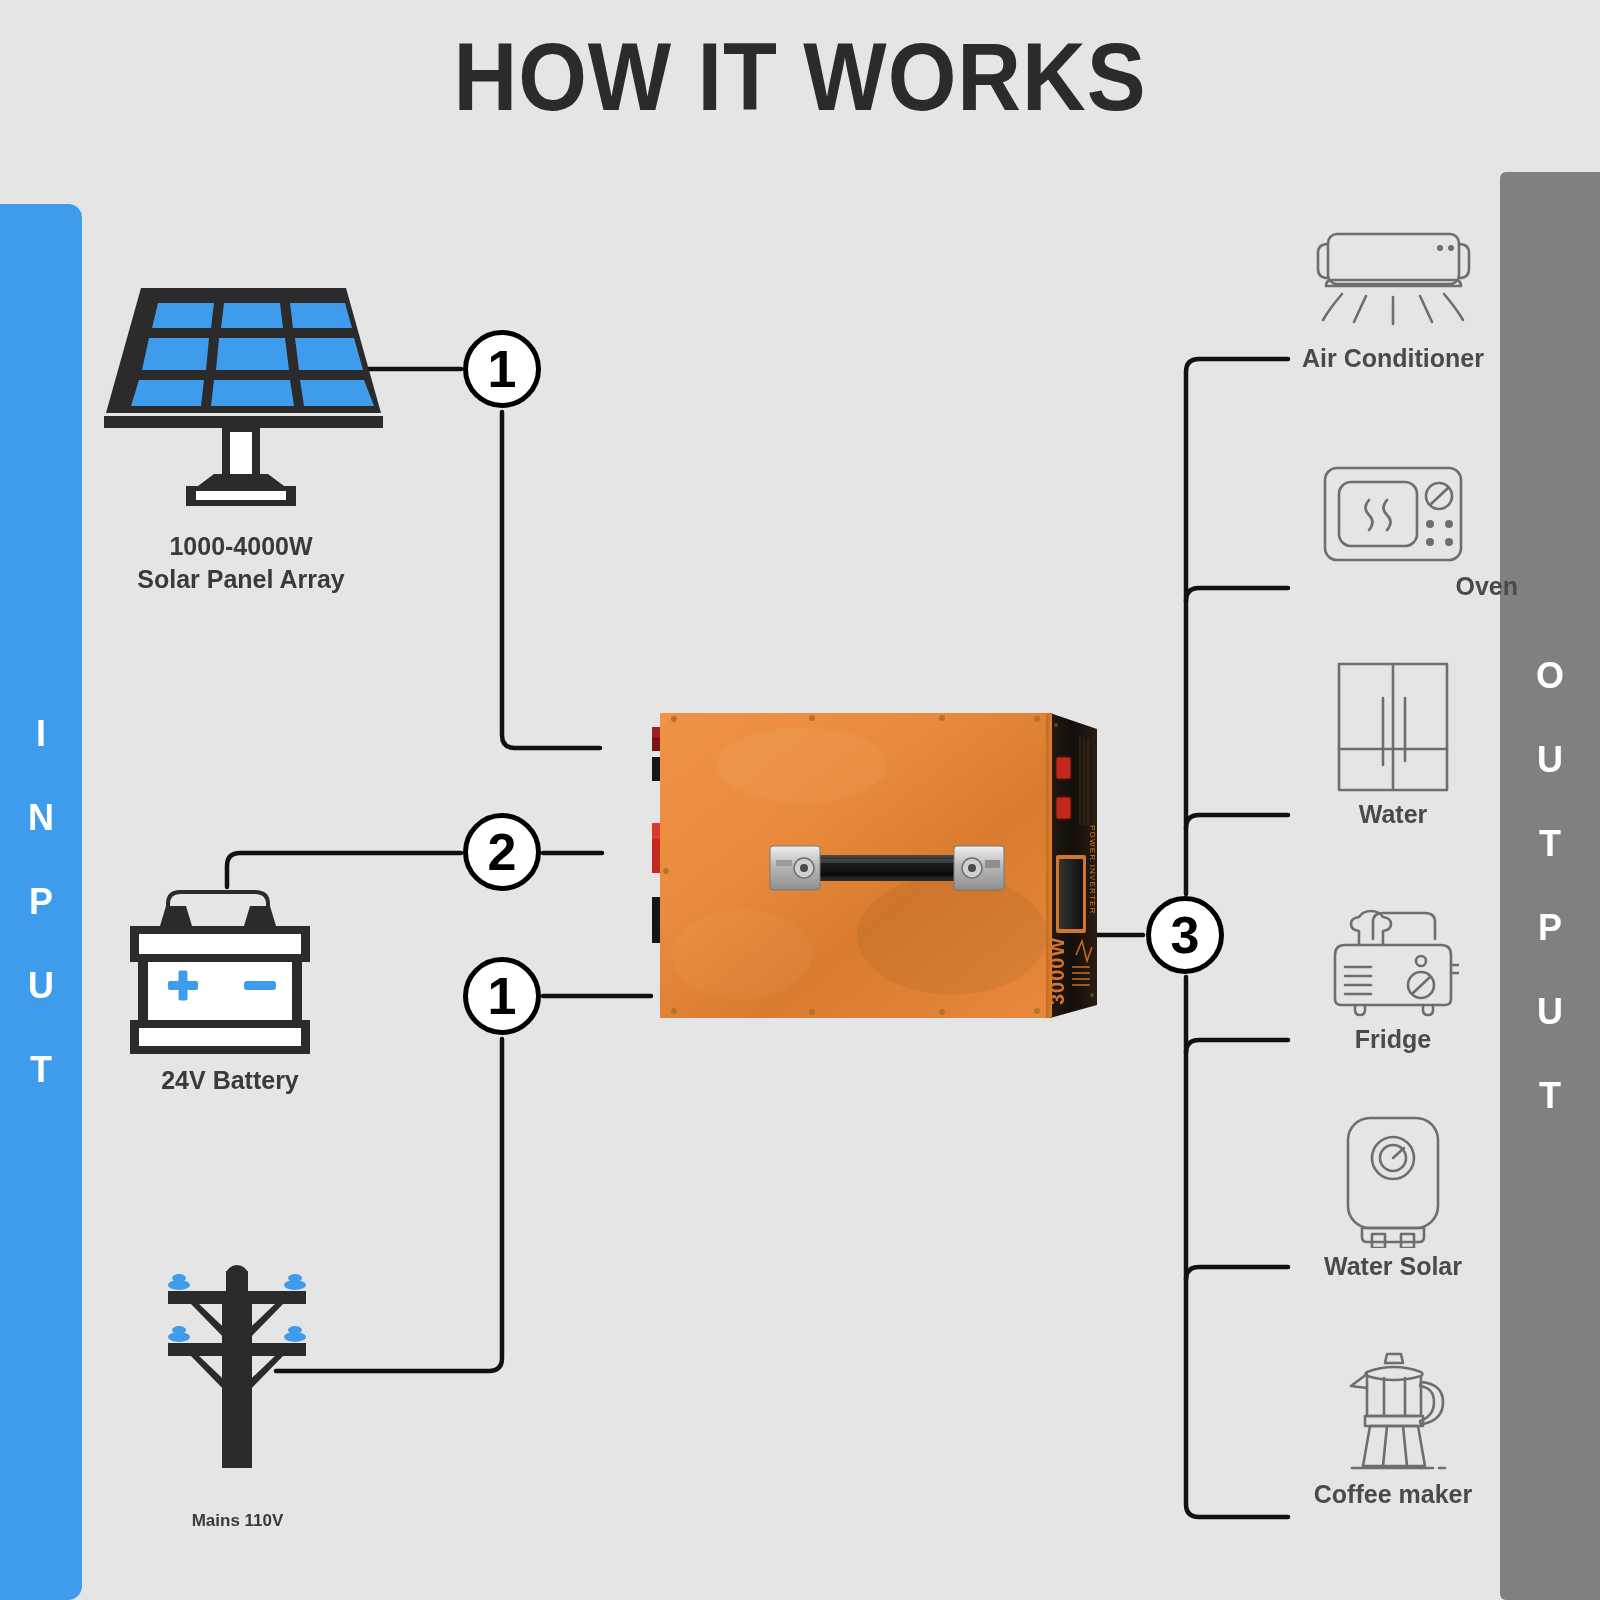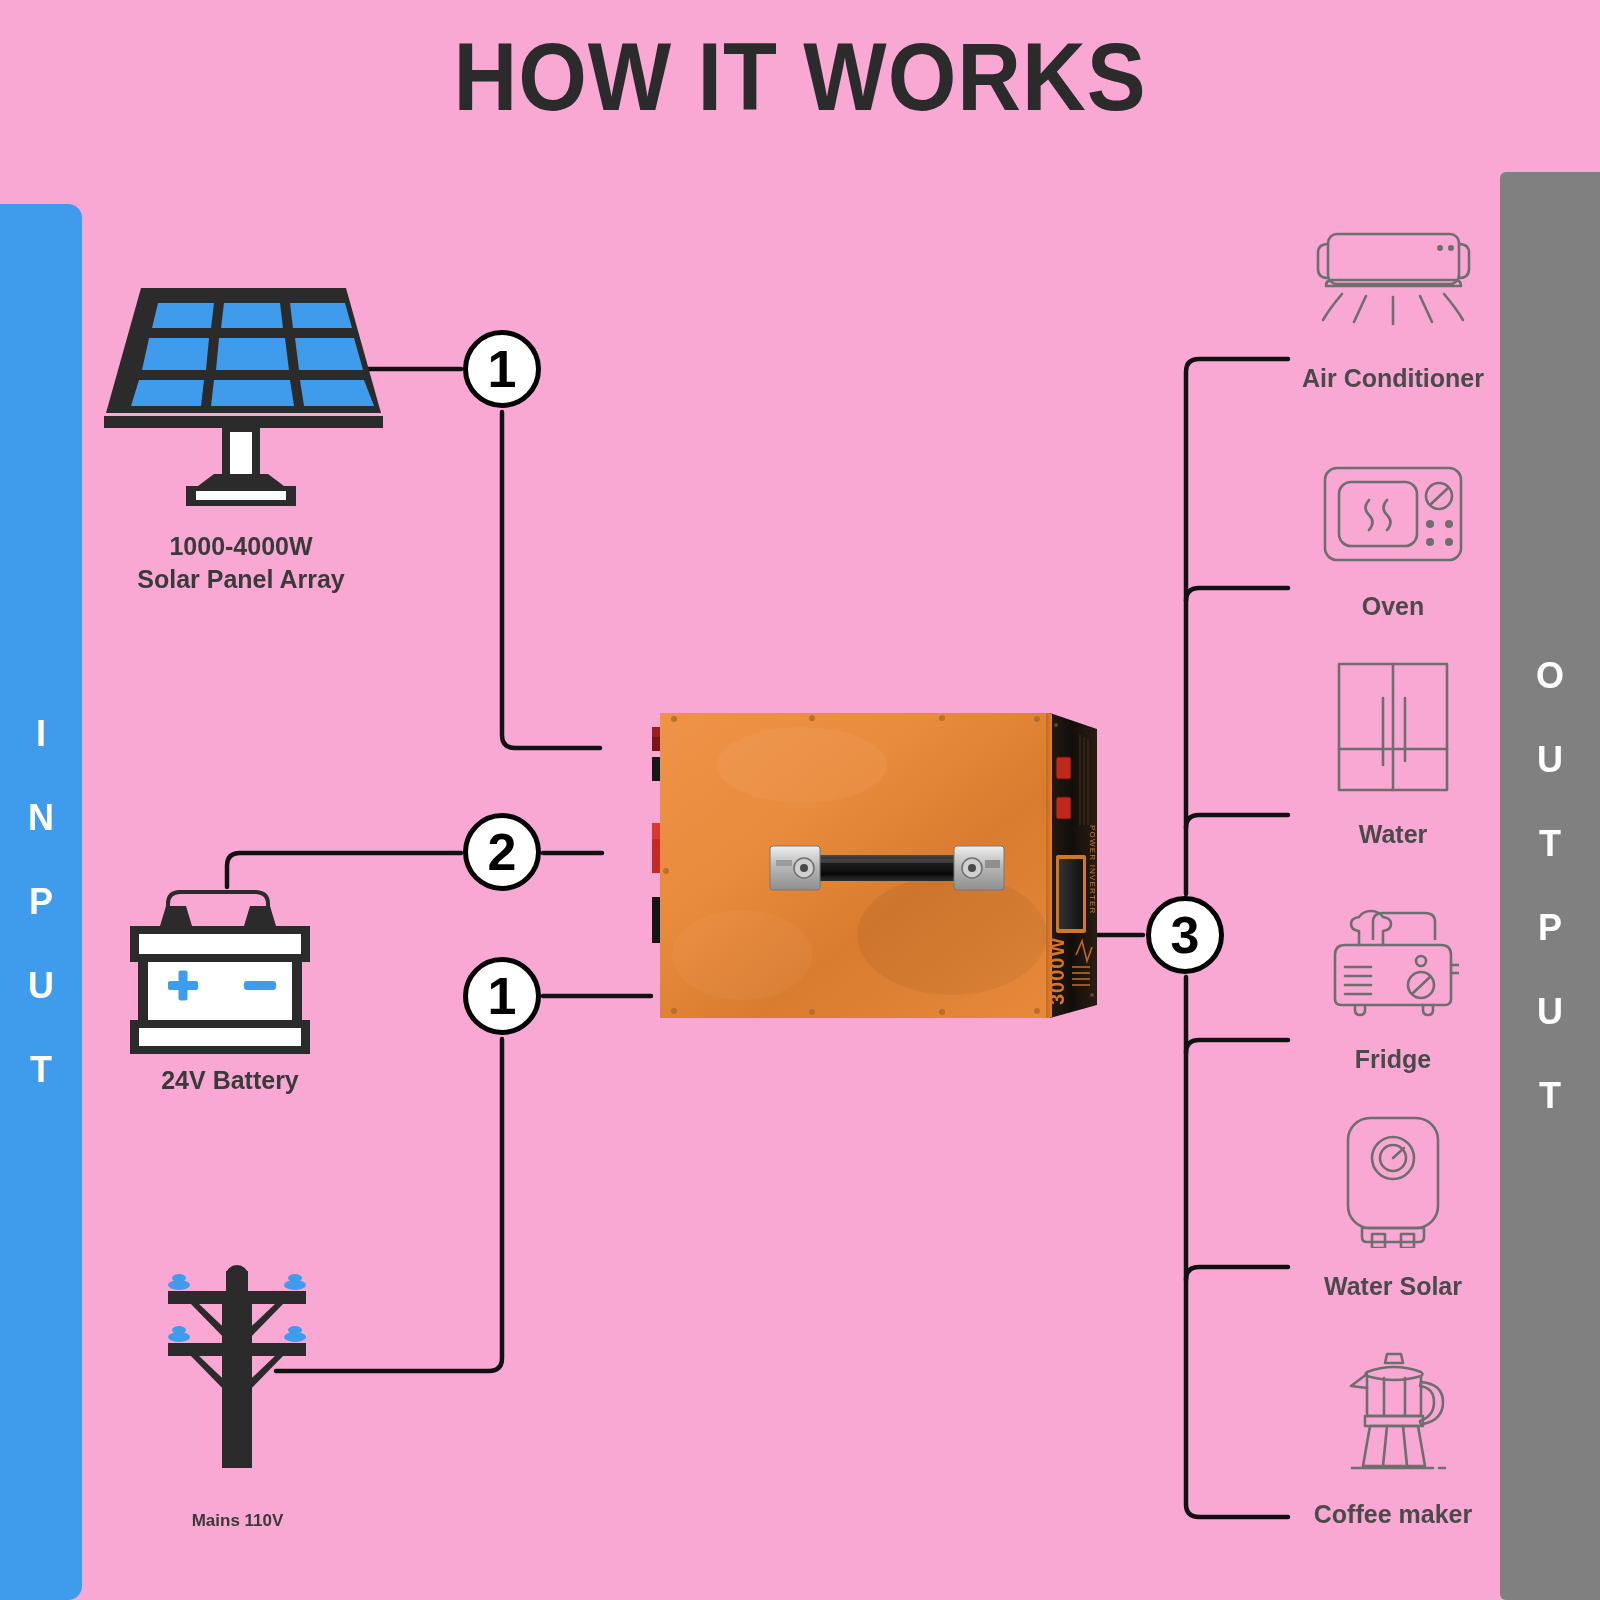--- a/index.html
+++ b/index.html
@@ -4,21 +4,21 @@
 <style>
   html, body {
     margin: 0;
     padding: 0;
     background: #ffffff;
   }
   #page {
     position: relative;
     width: 1600px;
     height: 1600px;
-    background: #f9a8d4;
+    background: #e5e5e5;
     font-family: "Liberation Sans", sans-serif;
     overflow: hidden;
   }
 
   
   #title {
     position: absolute;
     left: 0;
     top: 22px;
     width: 1600px;
@@ -135,28 +135,28 @@
     width: 250px;
     text-align: center;
   }
   .appliance .ap-icon {
     height: 118px;
     display: flex;
     align-items: flex-end;
     justify-content: center;
   }
   .appliance .ap-label {
-    margin-top: 24px;
+    margin-top: 4px;
     font-size: 25px;
     font-weight: bold;
     color: #4a4a4a;
     white-space: nowrap;
   }
   #ap-0 { left: 1268px; top: 222px; }
-  #ap-1 { left: 1268px; top: 450px; }
+  #ap-1 { left: 1268px; top: 450px; text-align: right; }
   #ap-2 { left: 1268px; top: 678px; }
   #ap-3 { left: 1268px; top: 903px; }
   #ap-4 { left: 1268px; top: 1130px; }
   #ap-5 { left: 1268px; top: 1358px; }
 
   .stroke-ic { stroke: #6e6e6e; fill: none; stroke-width: 2.6; stroke-linecap: round; stroke-linejoin: round; }
 </style>
 </head>
 <body>
 

